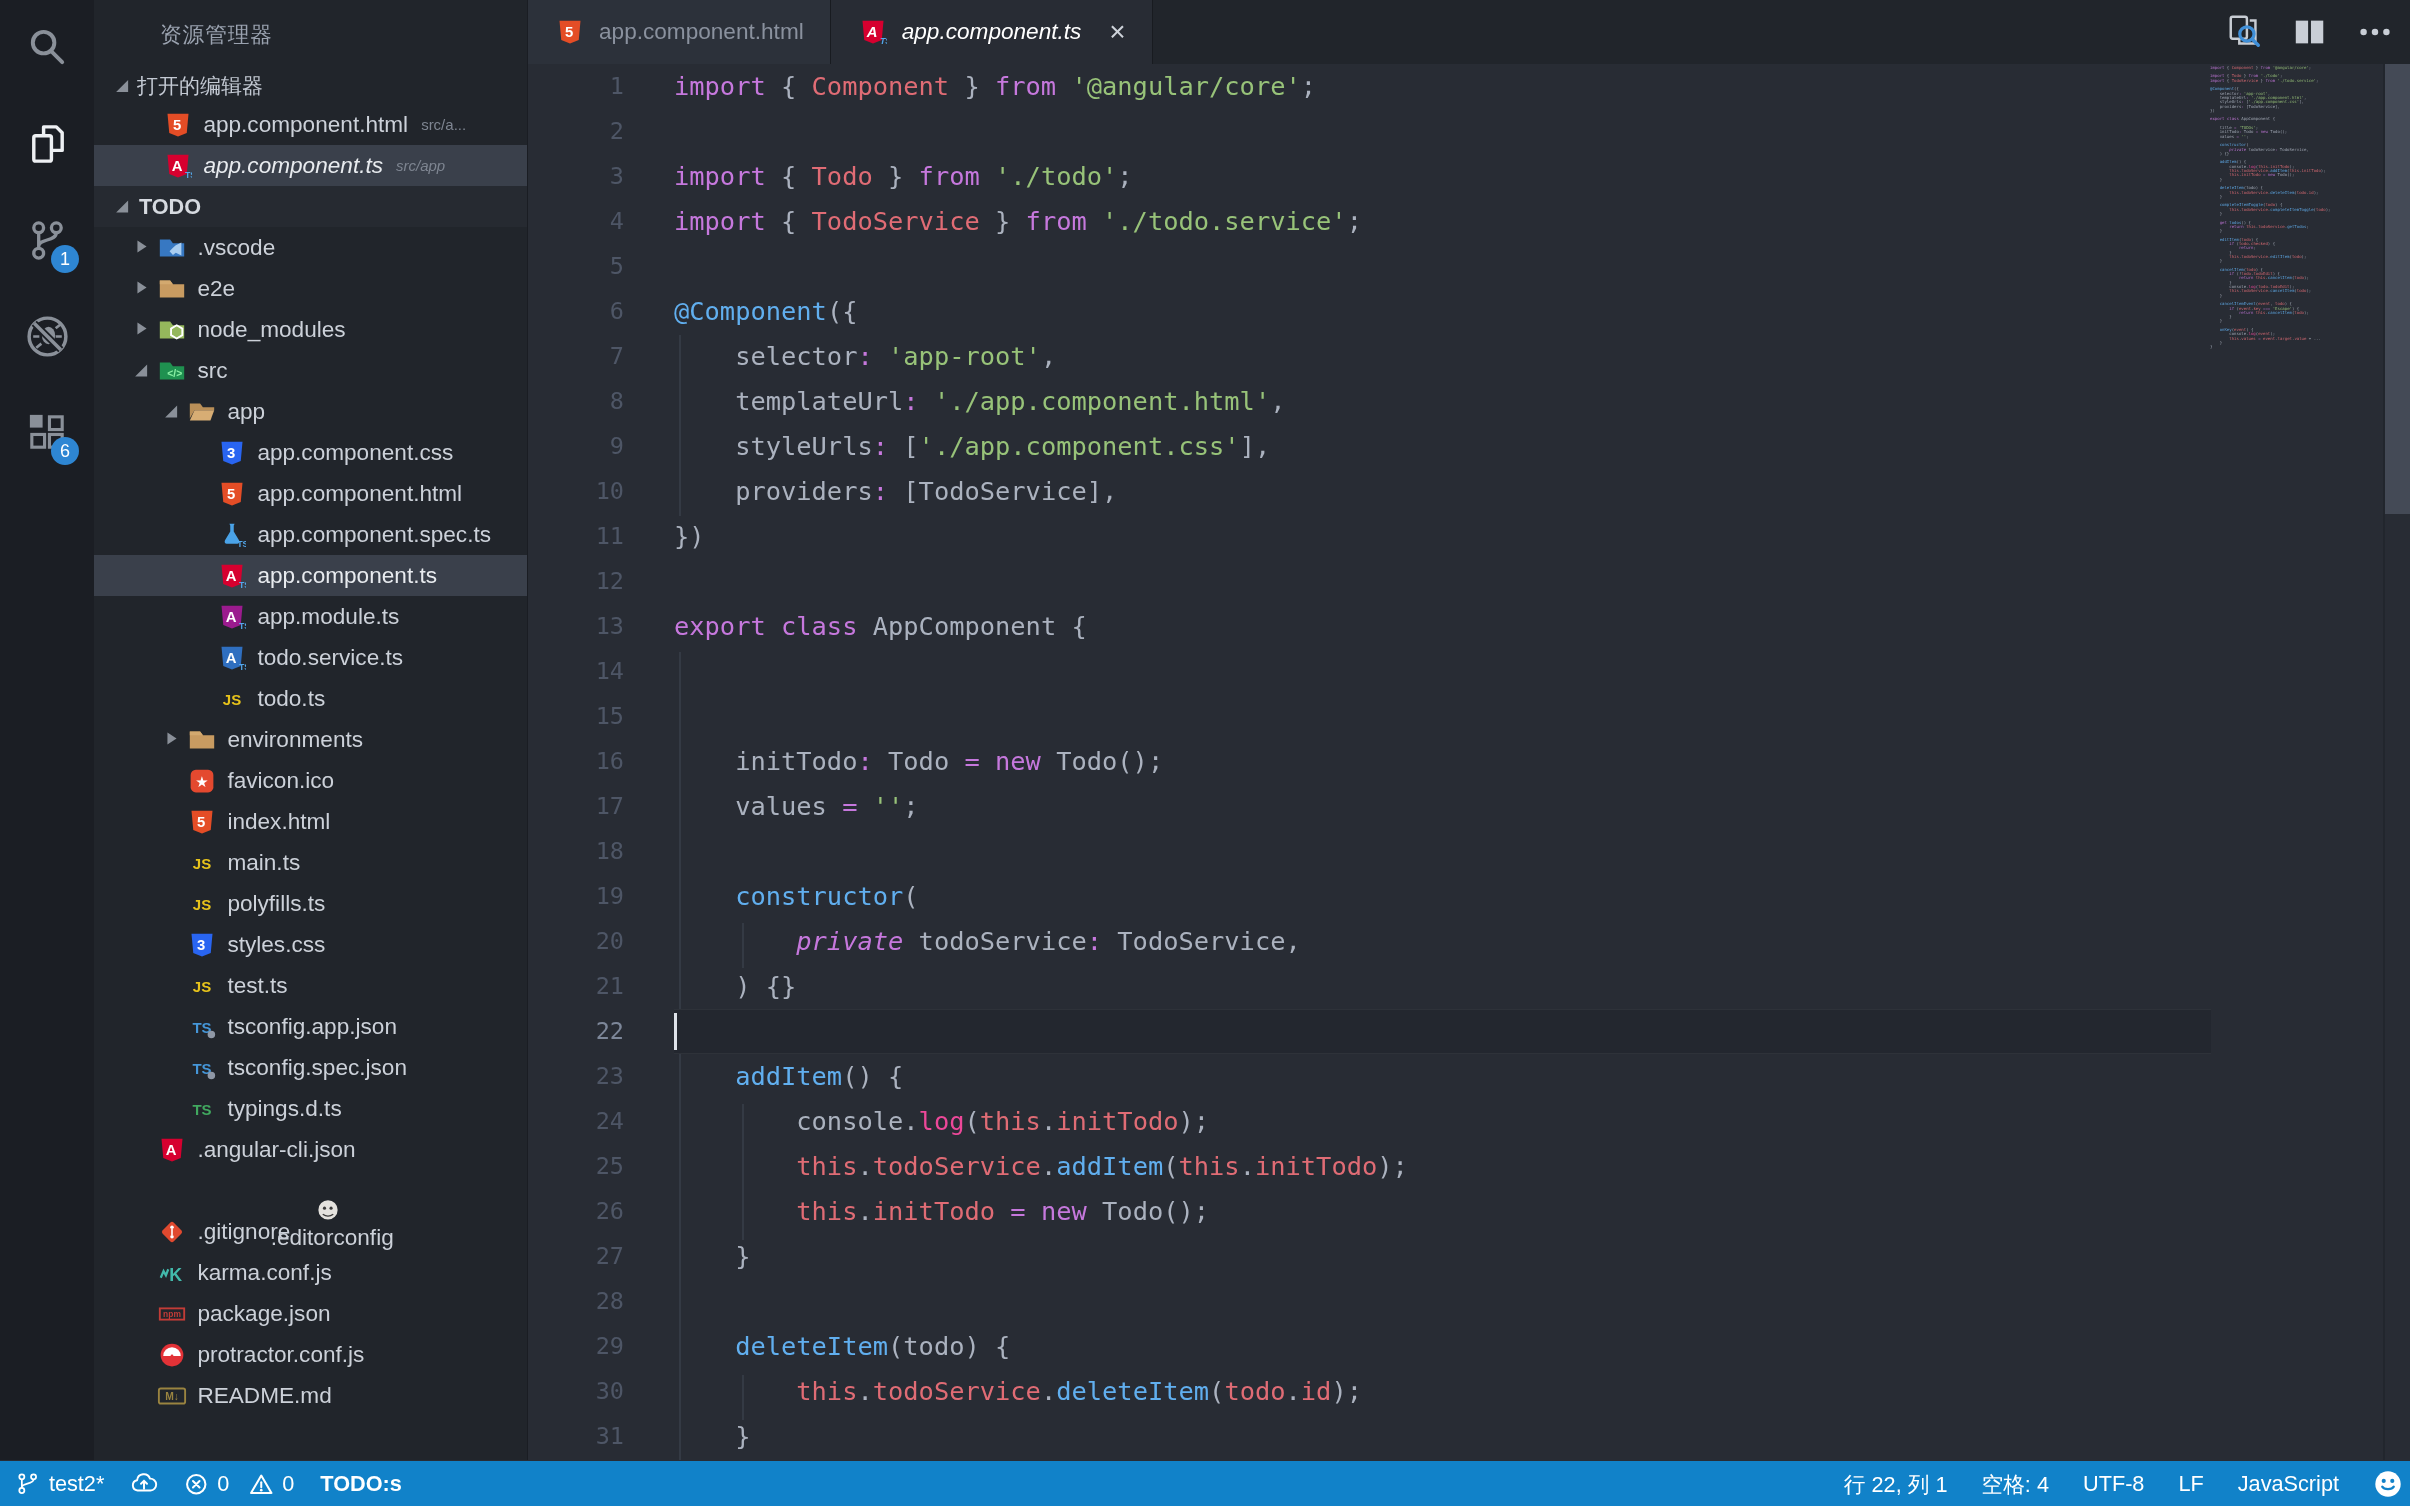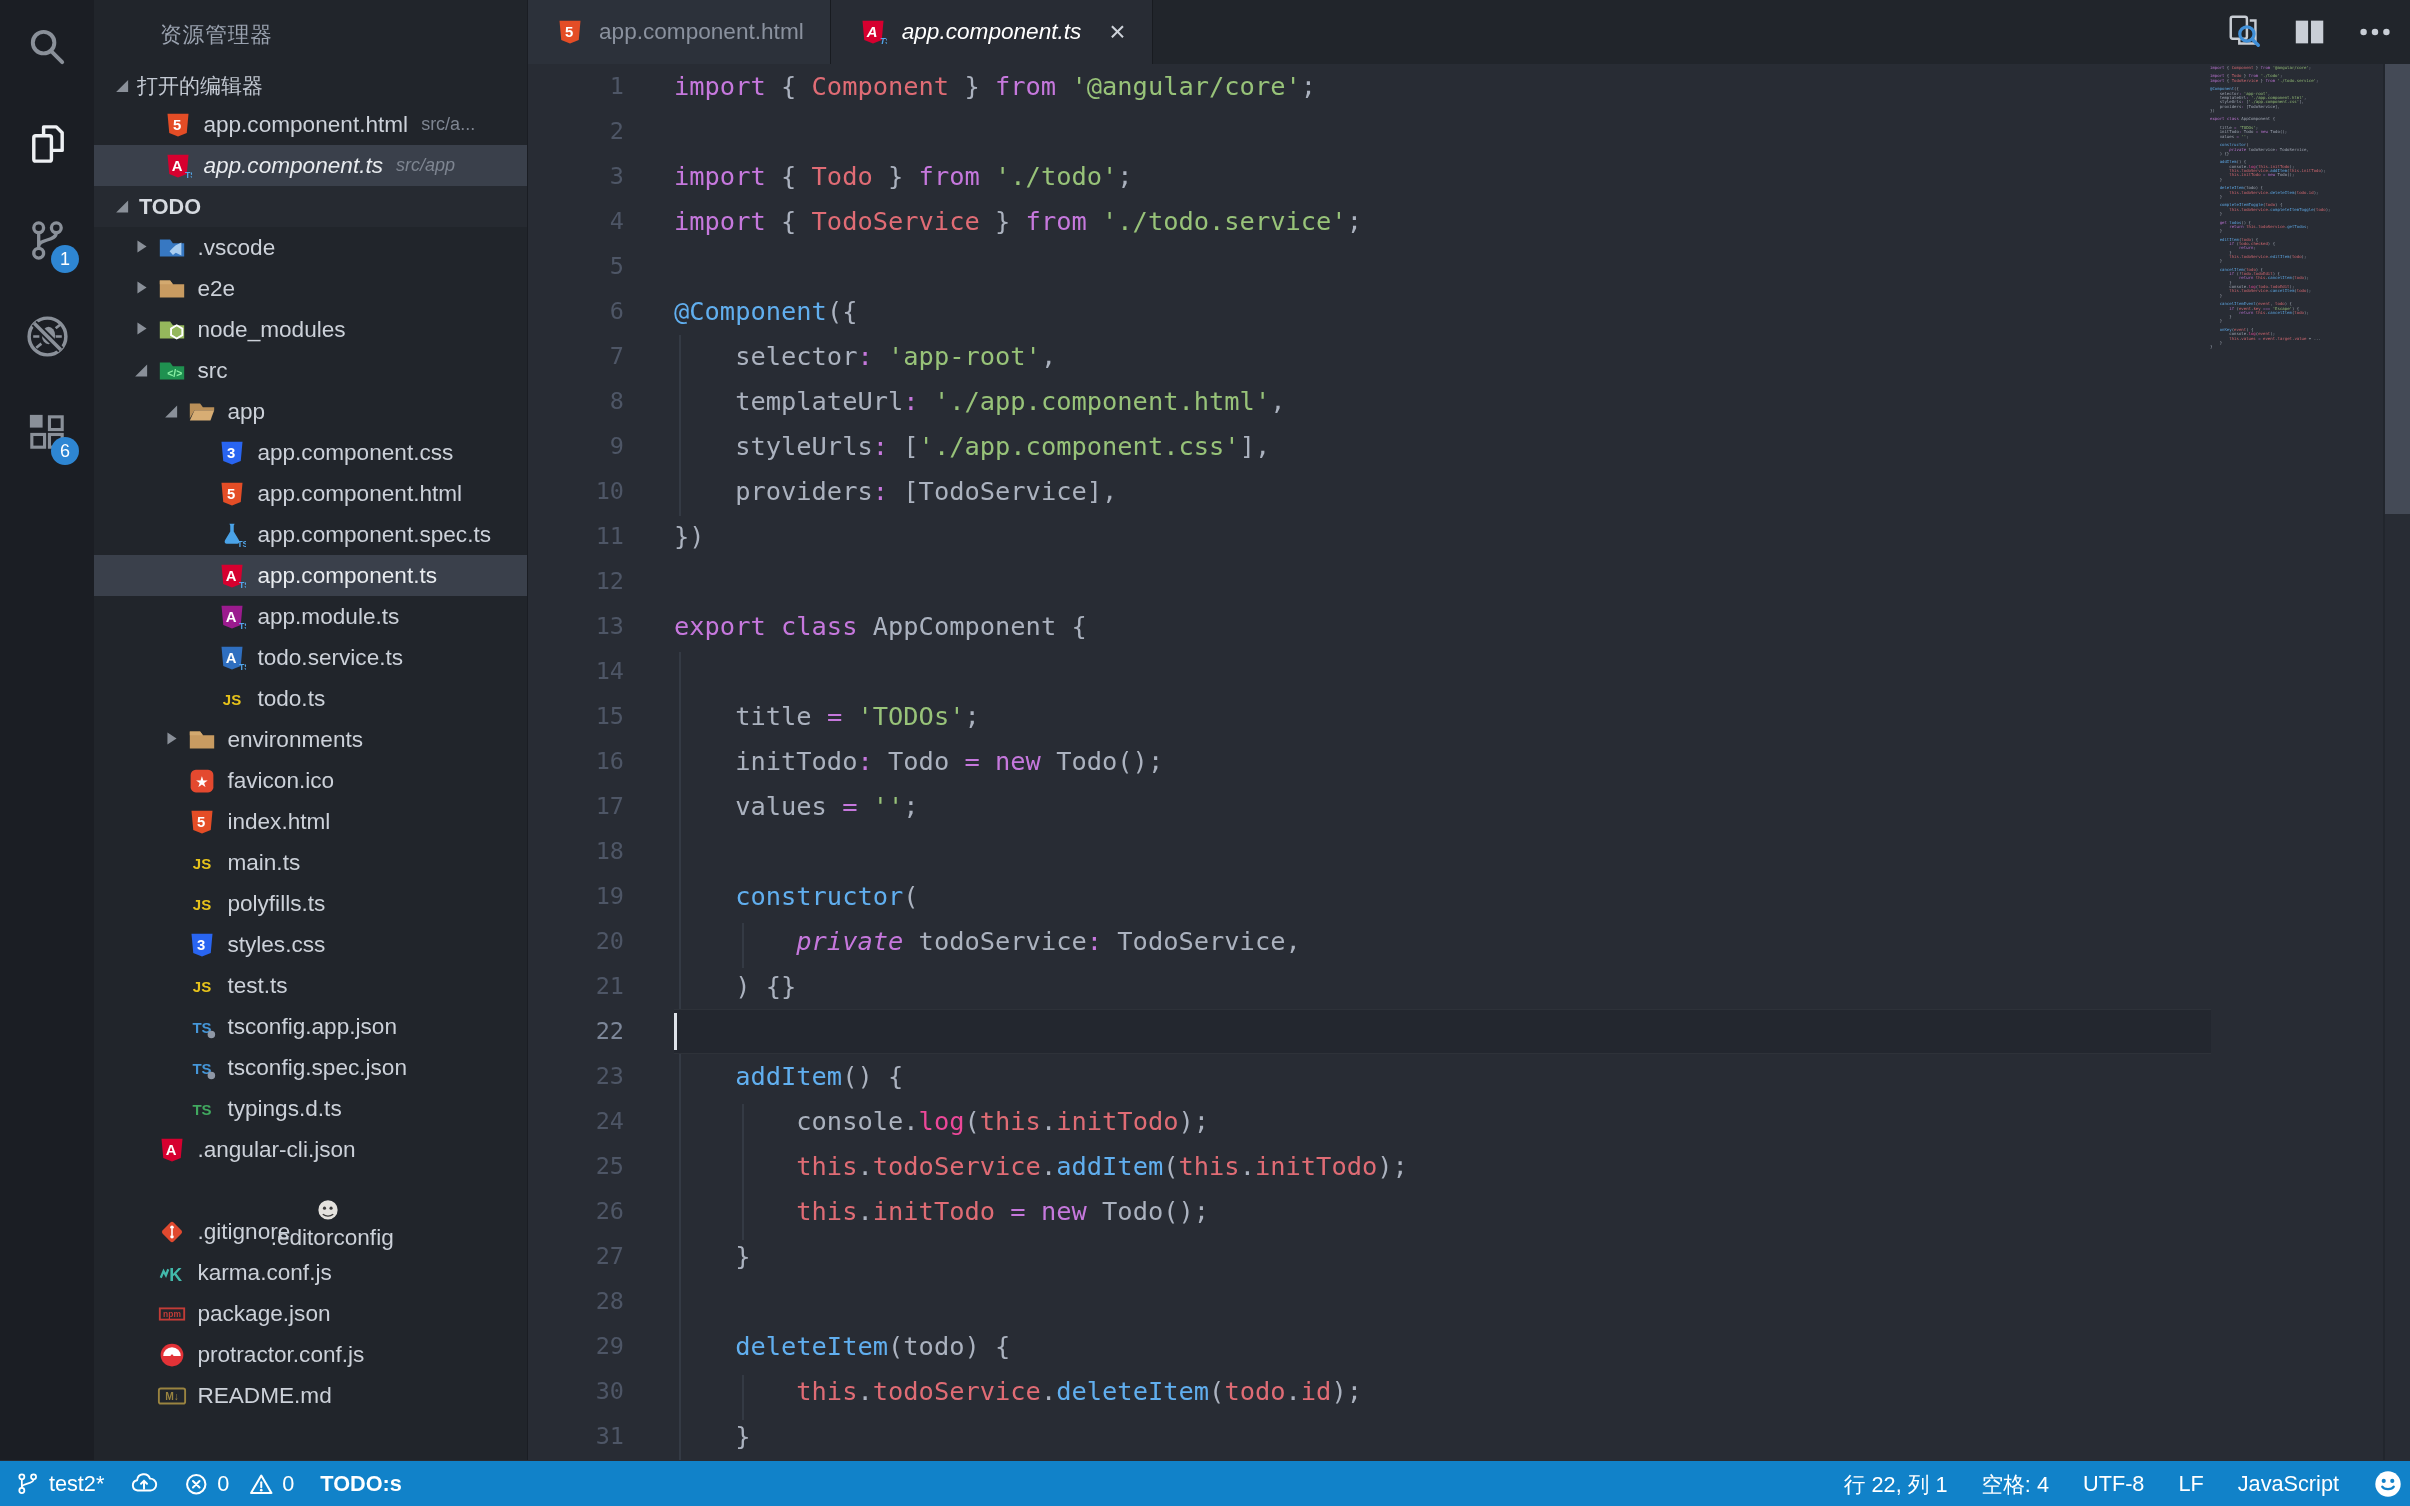--- a/index.html
+++ b/index.html
@@ -17,21 +17,21 @@
   .sec-head.todo{height:41px;background:#262a31;font-weight:bold;font-size:21.7px;color:#d6dae0}
   .twisty{width:28px;height:22.6px;position:relative;flex:none}
   .twisty.collapsed::before{content:"";position:absolute;left:7.5px;top:2.8px;width:13px;height:15px;
      background:#8a9099;clip-path:polygon(15% 10%,85% 50%,15% 90%)}
   .twisty.expanded::before{content:"";position:absolute;left:5.6px;top:3.8px;width:15px;height:15px;
      background:#8a9099;clip-path:polygon(10% 90%,90% 90%,90% 10%)}
   .row{height:41px;display:flex;align-items:center;cursor:pointer;white-space:nowrap}
   .row.sel{background:#3a404b}
   .row .label{font-size:22.6px;color:#ccd1d9;margin-left:9.4px}
   .row.sel .label{color:#e8ebef}
-  .row .dim{font-size:18px;color:#7e8591;margin-left:13px}
+  .row .dim{font-size:15px;color:#7e8591;margin-left:13px}
   .row.ital .label,.row.ital .dim{font-style:italic}
   .ticon{width:32px;height:32px;flex:none;display:flex;align-items:center;justify-content:center}
   
   .editor{position:absolute;left:527px;top:0;right:0;height:1460px;background:#282c34;border-left:1.9px solid #1a1d23}
   .tabbar{position:relative;height:64px;background:#21252b;display:flex}
   .tab{display:flex;align-items:center;gap:13px;padding:0 26px;font-size:22.6px;cursor:pointer;border-right:1.9px solid #181b20}
   .tab.inactive{background:#2c313a;color:#8a919e}
   .tab.active{background:#282c34;color:#fff;font-style:italic}
   .tab .close{font-style:normal;font-size:28px;color:#ced3da;margin-left:15px;line-height:1}
   .tab-actions{position:absolute;right:17px;top:0;height:64px;display:flex;align-items:center;gap:28px}
@@ -559,21 +559,20 @@
           <div class="cl">
             <span class="ln">13</span>
             <span class="ct"><span class="t-kw">export</span><span class="t-p"> </span><span class="t-kw">class</span><span class="t-p"> AppComponent {</span></span>
           </div>
           <div class="cl">
             <span class="ln">14</span>
             <span class="ct"></span>
           </div>
           <div class="cl">
             <span class="ln">15</span>
-            <span class="ct"><span class="t-p">    title </span><span class="t-o">=</span><span class="t-p"> </span><span class="t-s">'TODOs'</span><span class="t-p">;</span></span>
           </div>
           <div class="cl">
             <span class="ln">16</span>
             <span class="ct"><span class="t-p">    initTodo</span><span class="t-o">:</span><span class="t-p"> Todo </span><span class="t-o">=</span><span class="t-p"> </span><span class="t-kw">new</span><span class="t-p"> Todo();</span></span>
           </div>
           <div class="cl">
             <span class="ln">17</span>
             <span class="ct"><span class="t-p">    values </span><span class="t-o">=</span><span class="t-p"> </span><span class="t-s">''</span><span class="t-p">;</span></span>
           </div>
           <div class="cl">

